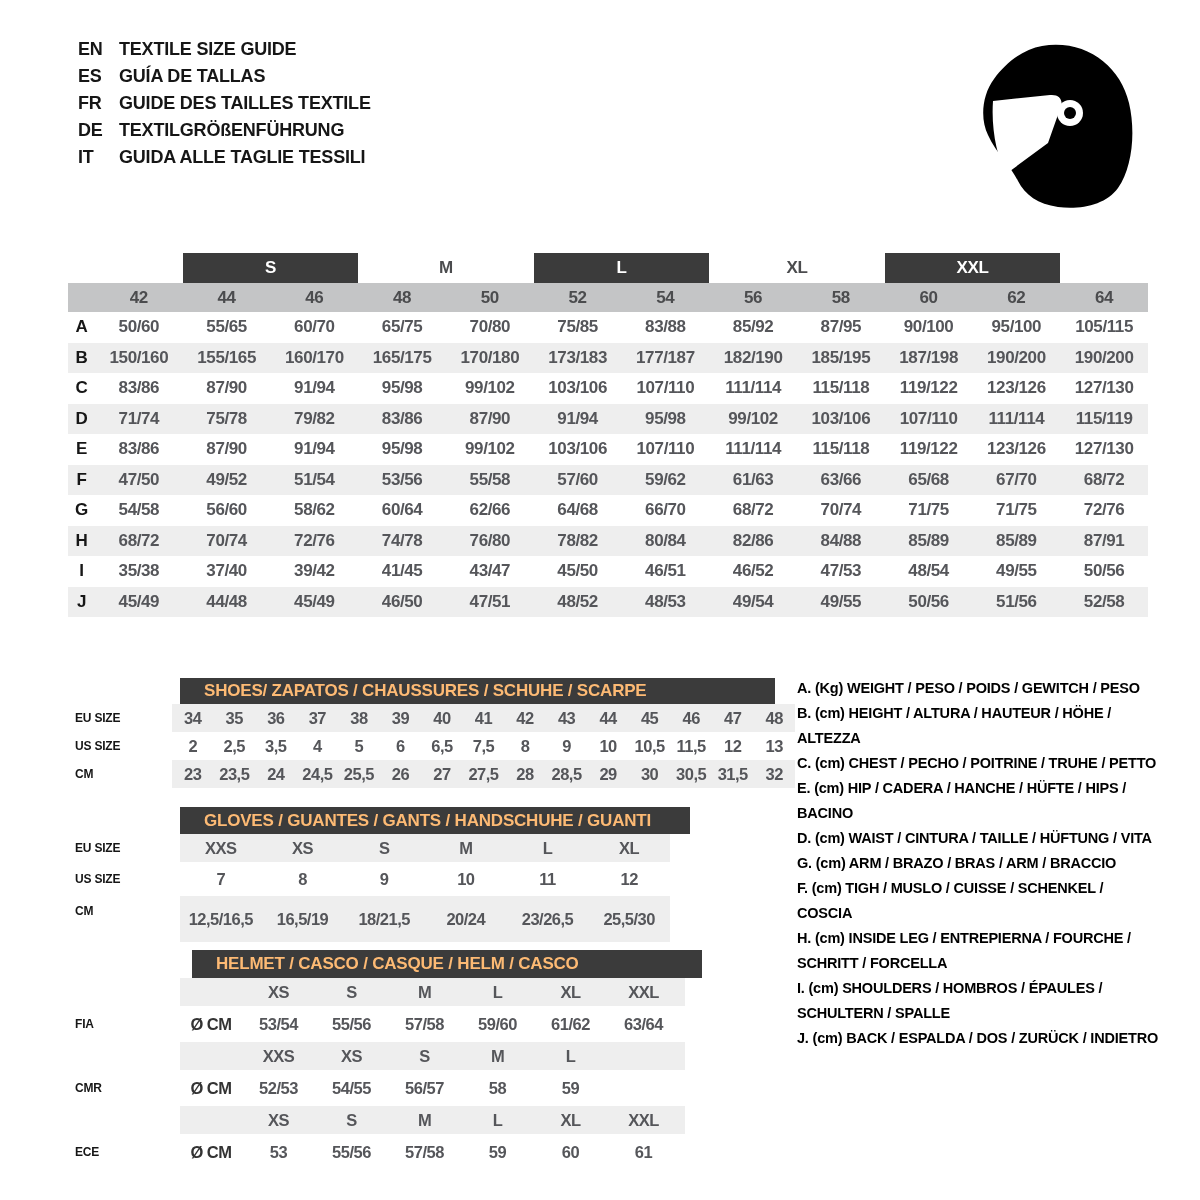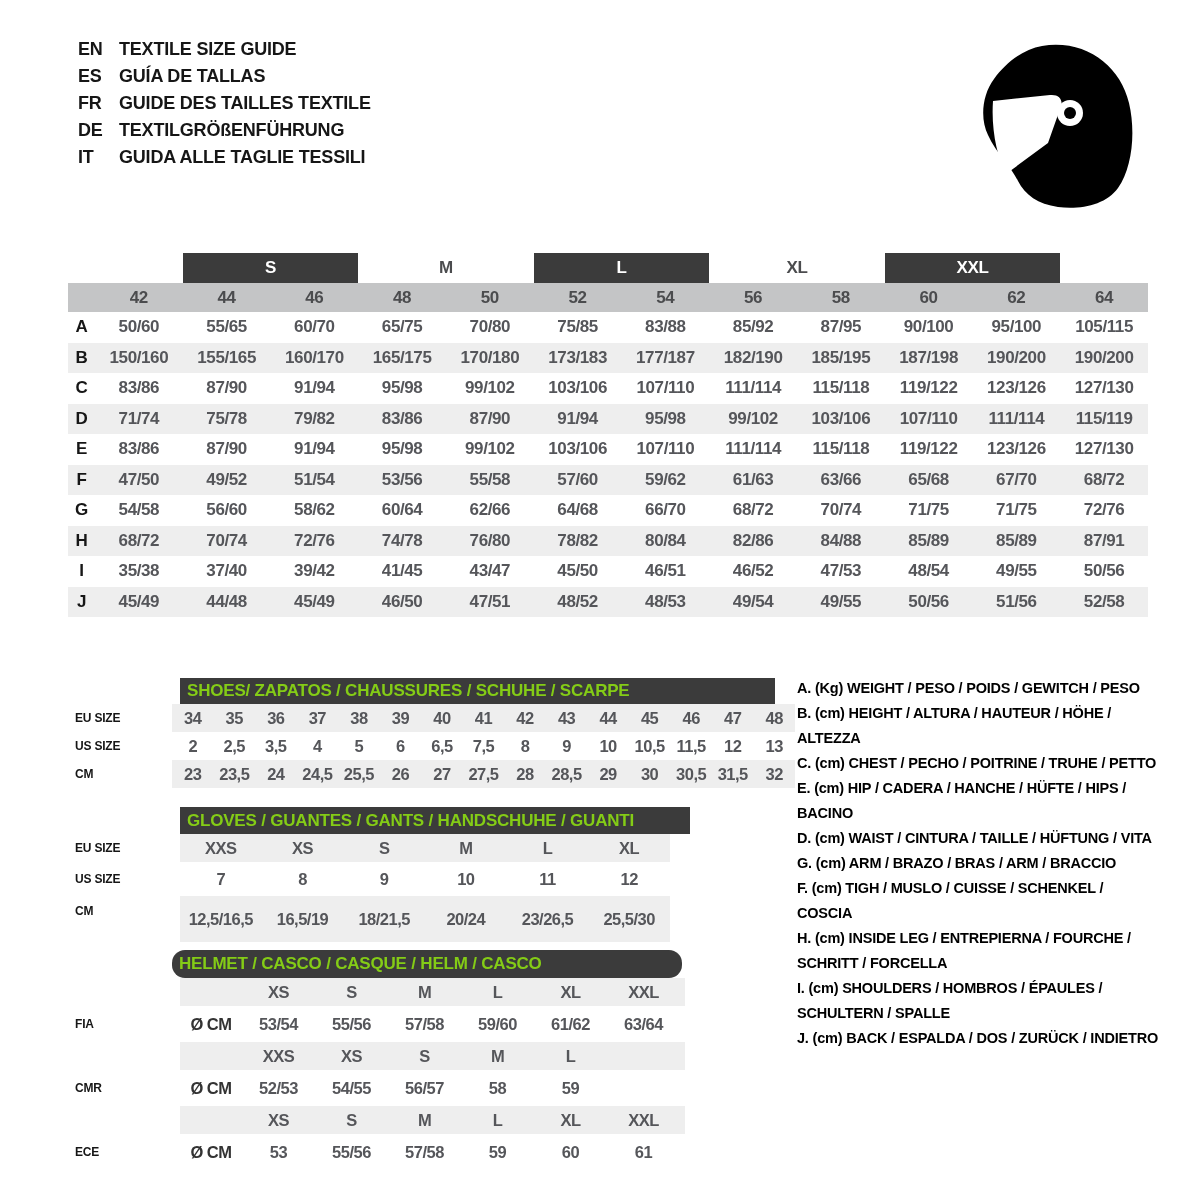--- a/index.html
+++ b/index.html
@@ -31,24 +31,24 @@
   .mt-hdr{height:30px;}
   .grp{height:30px;line-height:30px;}
   .hdr-dark{background:var(--dark);color:#fff;}
   .hdr-plain{color:#4b4c4e;}
   .mt-band{height:29px;background:var(--band);color:#4b4c4e;}
   .mt-row{height:30.5px;}
   .stripe{background:var(--stripe);}
   .rl{color:var(--lblc);}
 
   
-  .sec-bar{position:absolute;background:var(--dark);color:#84cc16;font-size:17px;letter-spacing:-0.2px;padding-left:7px;display:flex;align-items:center;}
+  .sec-bar{position:absolute;background:var(--dark);color:#fdba74;font-size:17px;letter-spacing:-0.2px;padding-left:24px;display:flex;align-items:center;}
   .bar-shoes{left:180px;top:678px;width:595px;height:26px;}
   .bar-gloves{left:180px;top:807px;width:510px;height:27px;}
-  .bar-helmet{left:172px;top:950px;width:510px;height:28px;border-radius:13px;}
+  .bar-helmet{left:192px;top:950px;width:510px;height:28px;}
 
   
   .rowgrid{display:grid;align-items:center;text-align:center;font-size:16.5px;color:var(--numc);letter-spacing:-0.5px;}
   .shoes-rows{position:absolute;left:172px;top:704px;width:623px;}
   .shoes-rows .rowgrid{grid-template-columns:repeat(15,1fr);height:28px;}
   .gloves-rows{position:absolute;left:180px;top:834px;width:490px;}
   .gloves-rows .g0{height:28px;}
   .gloves-rows .g1{height:34px;}
   .gloves-rows .g2{height:46px;}
   .gloves-rows .rowgrid{grid-template-columns:repeat(6,1fr);}

